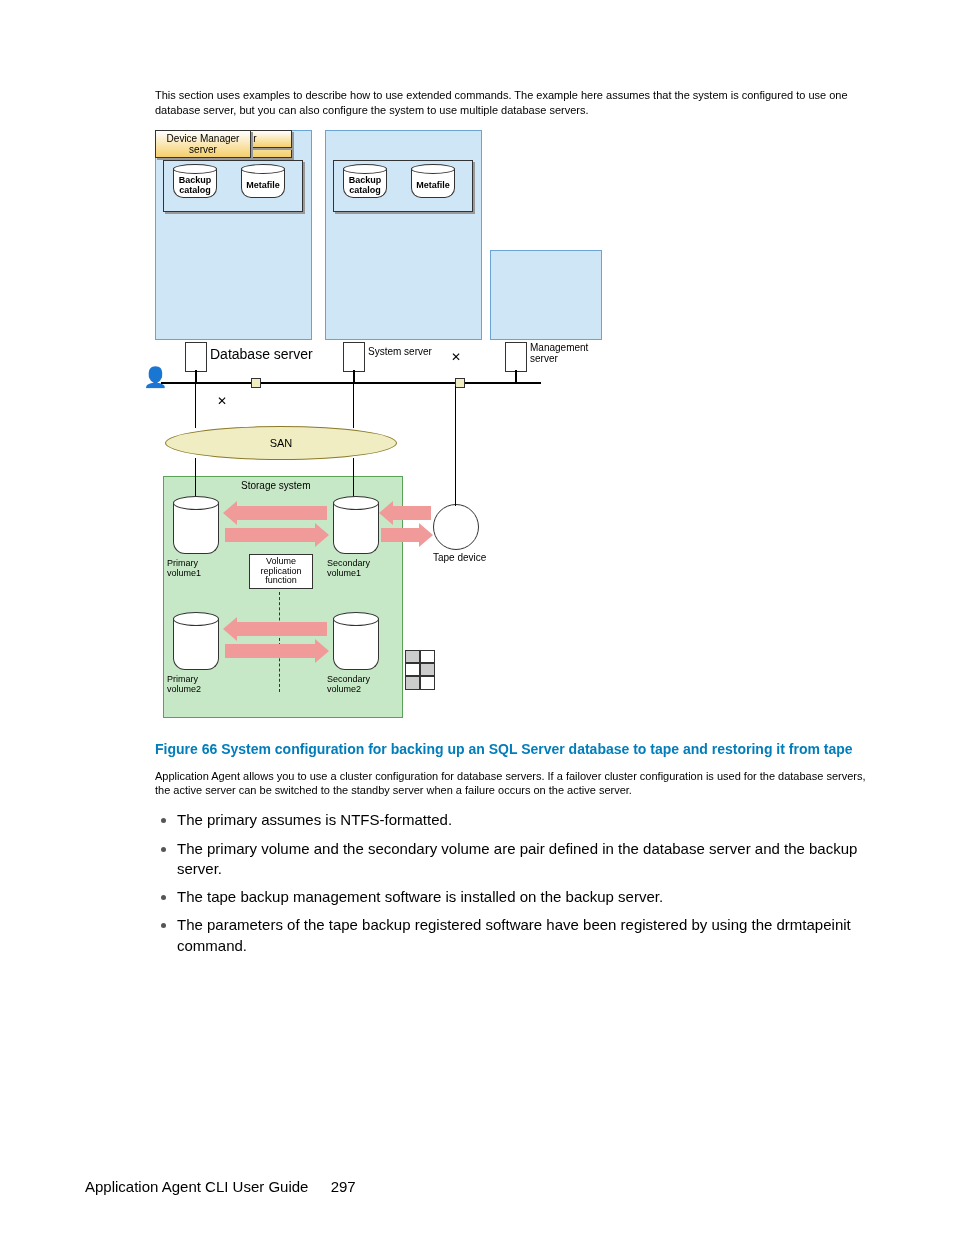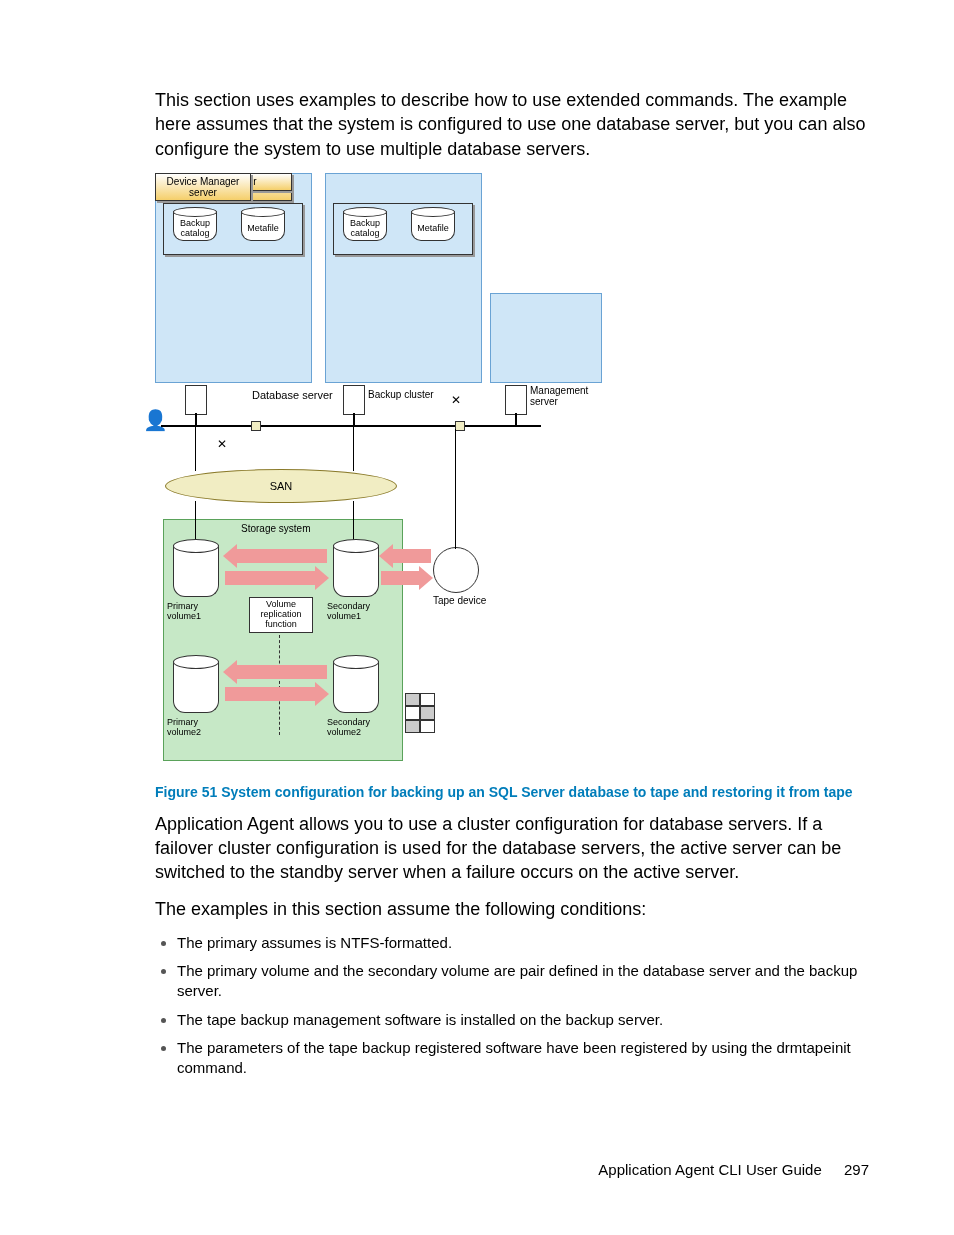--- a/index.html
+++ b/index.html
@@ -20,21 +20,21 @@
     position: relative;
   }
   h1.section-heading {
     font-size: 26px;
     font-weight: 400;
     color: #007dba;
     margin: 0 0 12px 0;
     font-family: "Segoe UI Light", "Helvetica Neue", Arial, sans-serif;
   }
   .body-text, .body-para {
-    font-size: 18px;
+    font-size: 11px;
     line-height: 1.35;
     margin: 8px 0 12px 0;
   }
   .indent {
     margin-left: 70px;
   }
   .diagram {
     margin: 10px 0 4px 70px;
     width: 470px;
     height: 600px;
@@ -58,21 +58,21 @@
     box-shadow: 2px 2px 0 #999;
   }
   .comp-grad {
     background: linear-gradient(#fff, #f5cf6a);
   }
   .tiny-cyl {
     position:absolute;width:44px;height:34px;
   }
   .tiny-cyl .top{position:absolute;left:0;right:0;top:0;height:8px;border:1px solid #333;border-radius:50%;background:#fff;}
   .tiny-cyl .body{position:absolute;left:0;right:0;top:4px;bottom:0;border:1px solid #333;border-top:none;border-radius:0 0 10px 10px;background:#fff;}
-  .tiny-label{position:absolute;font-size:9px;text-align:center;width:44px;}
+  .tiny-label{position:absolute;font-size:9px;text-align:center;width:44px;font-weight:bold;}
   .server-icon{position:absolute;width:20px;height:28px;}
   .server-icon .box{width:20px;height:28px;border:1px solid #333;background:#fff;}
   .san {
     position:absolute;border:1px solid #8a7a2a;border-radius:50%;
     background:#f1edc3;display:flex;align-items:center;justify-content:center;font-size:11px;
   }
   .storage-panel{
     position:absolute;background:#c6e8c6;border:1px solid #5aa25a;
   }
   .big-cyl{position:absolute;width:46px;height:58px;}
@@ -85,22 +85,22 @@
   .arrow-red.left::after{left:-14px;border-right:14px solid #f09a9a;}
   .arrow-red.right::after{right:-14px;border-left:14px solid #f09a9a;}
   .tape-circle{position:absolute;width:44px;height:44px;border:1px solid #333;border-radius:50%;background:#fff;}
   .fig-caption{
     font-size:14px;font-weight:700;color:#007dba;margin:10px 0 10px 70px;line-height:1.35;
   }
   ul.conds{margin:6px 0 0 70px;padding-left:22px;}
   ul.conds li{font-size:15px;line-height:1.35;margin-bottom:8px;color:#000;}
   ul.conds li::marker{color:#555;}
   .footer{
-    position:absolute;bottom:57px;left:85px;right:85px;
-    font-size:15px;text-align:right;
+    position:absolute;bottom:40px;left:85px;right:85px;
+    font-size:15px;text-align:left;
   }
   .footer .pg{margin-left:18px;}
   .line{position:absolute;background:#000;}
   .sm-sq{position:absolute;width:8px;height:8px;border:1px solid #333;background:#f1edc3;}
   .user-icon{position:absolute;font-size:20px;}
   .dash-v{position:absolute;border-left:1px dashed #333;}
 </style>
 </head>
 <body>
 
@@ -144,25 +144,25 @@
     <div class="comp comp-grad" style="left:180;top:134;width:135px;height:26px;line-height:1.1;">Tape backup management software</div>
     <div class="comp comp-grad" style="left:180;top:178;width:135px;height:16px;">RAID Manager</div>
 
     <div class="panel-blue" style="left:335px;top:120px;width:110px;height:88px;"></div>
     <div class="comp comp-grad" style="left:343;top:130;width:94px;height:26px;line-height:1.1;">Replication Manager</div>
     <div class="comp comp-grad" style="left:343;top:170;width:94px;height:26px;line-height:1.1;">Device Manager server</div>
 
     <div class="server-icon" style="left:30px;top:212px;">
         <div class="box"></div>
       </div>
-    <div style="position:absolute;left:55px;top:216px;font-size:11px;margin-left:42px;">Database server</div>
+    <div style="position:absolute;left:55px;top:216px;font-size:14px;">Database server</div>
     <div class="server-icon" style="left:188px;top:212px;">
         <div class="box"></div>
       </div>
-    <div style="position:absolute;left:213px;top:216px;font-size:10px;">Backup cluster</div>
+    <div style="position:absolute;left:213px;top:216px;font-size:10px;">System server</div>
     <div class="server-icon" style="left:350px;top:212px;">
         <div class="box"></div>
       </div>
     <div style="position:absolute;left:375px;top:212px;font-size:10px;line-height:1.1;">Management<br>server</div>
 
     <div class="user-icon" style="left:-12px;top:235px;">👤</div>
 
     <div class="line" style="left:6px;top:252px;width:380px;height:2px;"></div>
     <div class="sm-sq" style="left:96px;top:248px;"></div>
     <div class="sm-sq" style="left:300px;top:248px;"></div>
@@ -222,25 +222,24 @@
     <div style="position:absolute;left:250px;top:520px;width:30px;height:40px;display:grid;grid-template-columns:1fr 1fr;grid-template-rows:1fr 1fr 1fr;">
       <div style="border:1px solid #333;background:#ccc;"></div>
         <div style="border:1px solid #333;"></div>
       <div style="border:1px solid #333;"></div>
         <div style="border:1px solid #333;background:#ccc;"></div>
       <div style="border:1px solid #333;background:#ccc;"></div>
         <div style="border:1px solid #333;"></div>
     </div>
   </div>
 
-  <p class="fig-caption">Figure 51 System configuration for backing up an SQL Server database to tape and restoring it from tape</p>
+  <p class="fig-caption">Figure 66 System configuration for backing up an SQL Server database to tape and restoring it from tape</p>
 
   <p class="body-para indent">Application Agent allows you to use a cluster configuration for database servers. If a failover cluster configuration is used for the database servers, the active server can be switched to the standby server when a failure occurs on the active server.</p>
 
-  <p class="body-para indent">The examples in this section assume the following conditions:</p>
 
   <ul class="conds">
     <li>The primary assumes is NTFS-formatted.</li>
     <li>The primary volume and the secondary volume are pair defined in the database server and the backup server.</li>
     <li>The tape backup management software is installed on the backup server.</li>
     <li><span>The parameters of the tape backup registered software have been registered by using the drmtapeinit command.</span></li>
   </ul>
 
   <div class="footer">
     <span>Application Agent CLI User Guide</span>

